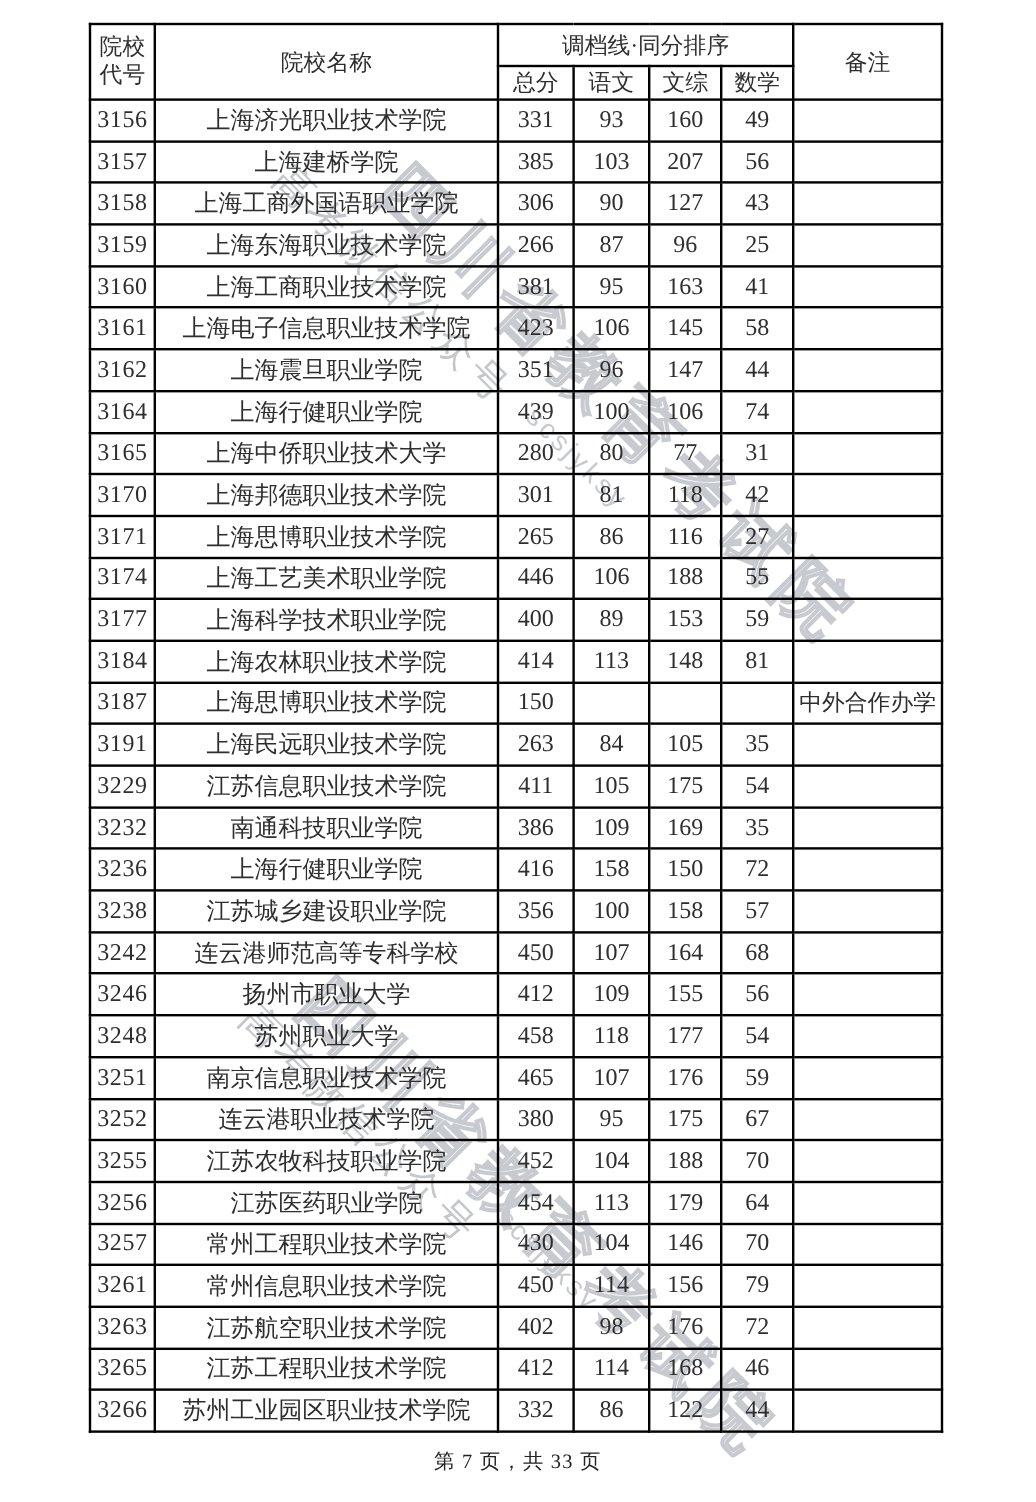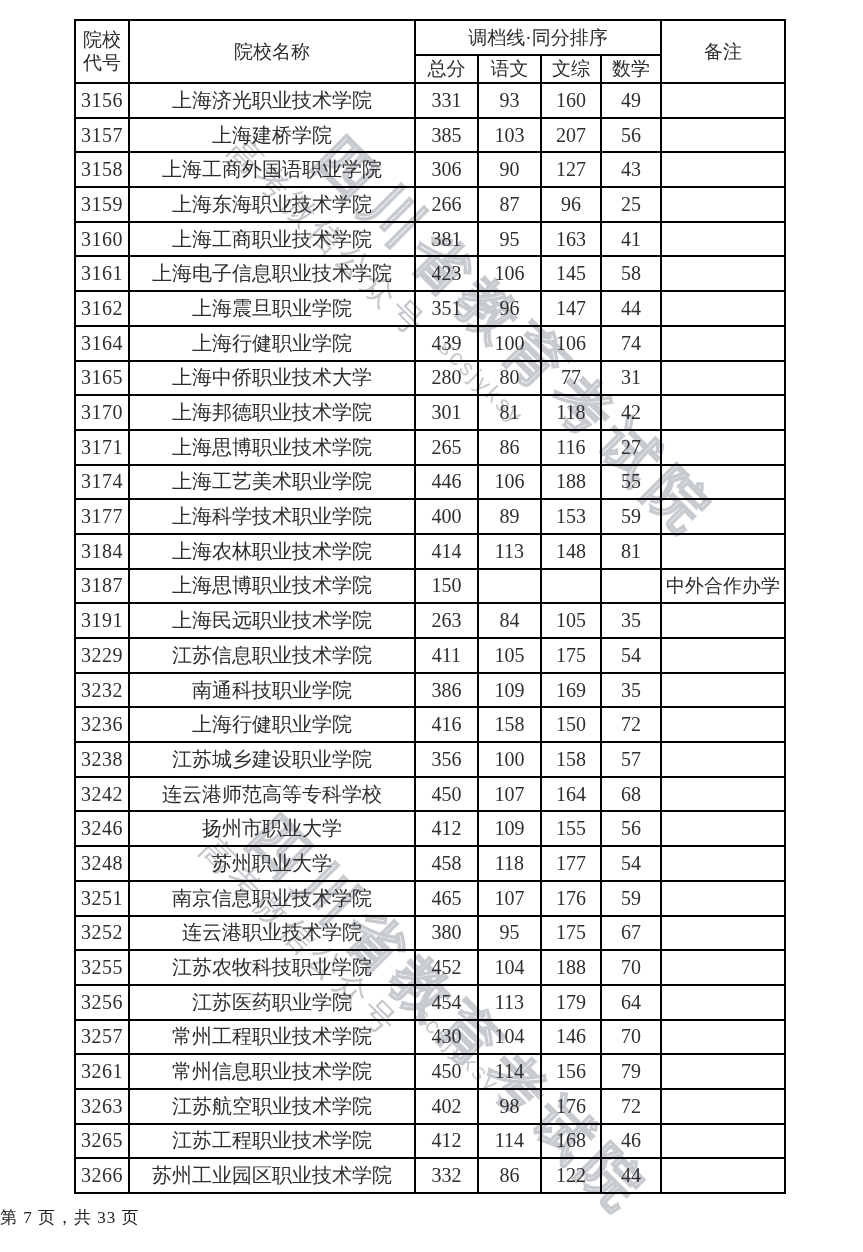--- a/index.html
+++ b/index.html
@@ -55,20 +55,21 @@
   .th-code { font-size: 19px; line-height: 1.18; padding: 0 6px; }
   .th-name, .th-group, .th-remark, .th-sub { font-size: 19px; }
   td.c-code  { font-size: 20px; letter-spacing: 0.5px; }
   td.c-name  { font-size: 20px; margin-top: 12px; }
   td.c-num   { font-size: 20px; }
   td.c-remark{ font-size: 19px; }
 
   
   .page-footer {
     position: absolute; left: 0; top: 1206px; width: 863px;
+    text-align: center;
     font-size: 17px; color: #222222;
     z-index: 1;
     letter-spacing: 1px;
   }
 </style>
 </head>
 <body>
 
 <div class="watermark-layer">
   <div class="wm wm-med g1">高考微信公众号</div>

